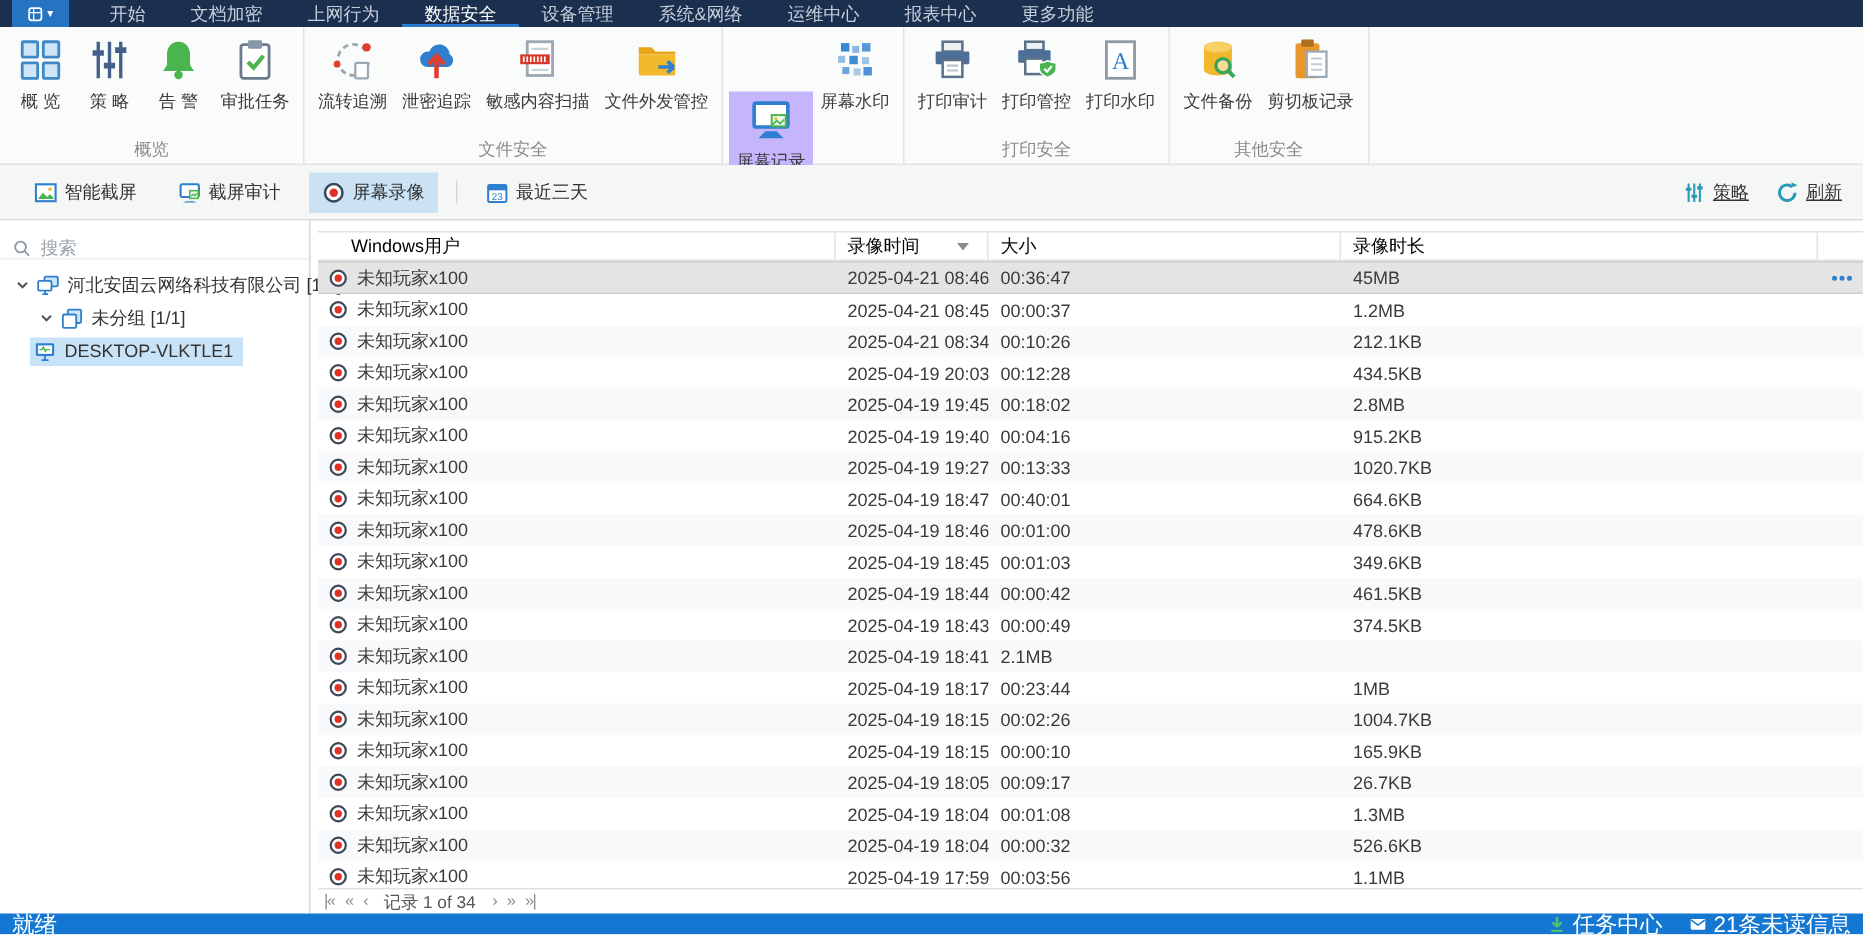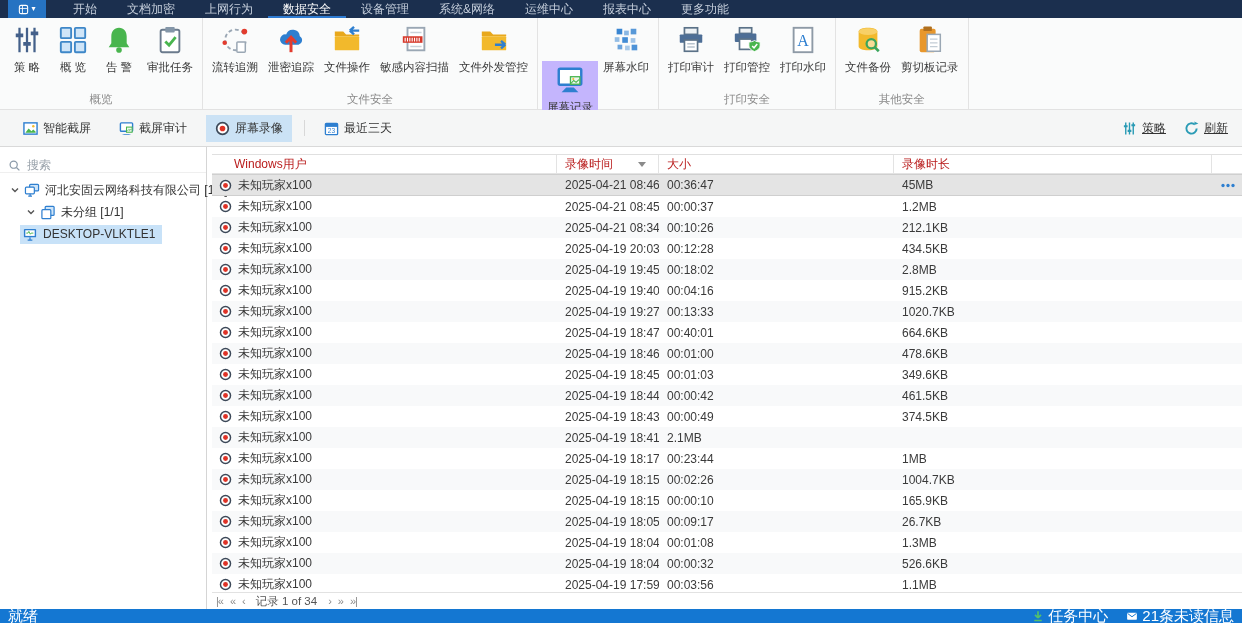--- a/index.html
+++ b/index.html
@@ -46,21 +46,21 @@
   .search-input { border:none; outline:none; flex:1; font:inherit; color:#333; background:transparent; }
   .search-input::placeholder { color:#9aa3ab; }
   .tree { padding-top:6px; }
   .tnode { height:22px; display:flex; align-items:center; cursor:pointer; white-space:nowrap; }
   .tnode .chev { width:14px; height:14px; flex:0 0 auto; display:inline-flex; align-items:center; justify-content:center; }
   .tnode .nbox { display:flex; align-items:center; gap:5px; padding:2px 6px 2px 2px; }
   .tnode .nbox .icon { width:16px; height:15px; }
   .tnode.sel .nbox { background:#c8e2f8; }
 
   .content { flex:1 1 auto; display:flex; flex-direction:column; min-width:0; padding-left:5px; }
-  .grid-head { margin-top:7px; height:20px; display:grid; grid-template-columns:345px 102px 235px 1fr 30px; border-top:1px solid #e0e0e0; border-bottom:1px solid #e3e3e3; color:#b91c1c; flex:0 0 auto; }
+  .grid-head { margin-top:7px; height:20px; display:grid; grid-template-columns:345px 102px 235px 1fr 30px; border-top:1px solid #e0e0e0; border-bottom:1px solid #e3e3e3; color:#000000; flex:0 0 auto; }
   .hcell { display:flex; align-items:center; border-right:1px solid #e3e3e3; padding:0 8px; overflow:hidden; }
   .hcell.c0 { padding-left:22px; }
   .hcell.c4 { border-right:none; }
   .hcell .sort { margin-left:auto; width:0; height:0; border-left:4px solid transparent; border-right:4px solid transparent; border-top:5px solid #8a8a8a; margin-right:4px; }
   .rows { flex:1 1 auto; overflow:hidden; }
   .trow { height:21px; display:grid; grid-template-columns:345px 102px 235px 1fr 30px; align-items:center; cursor:default; }
   .trow:nth-child(odd) { background:#f8f9fa; }
   .trow.sel { background:#e4e4e4; border-top:1px solid #cfcfcf; border-bottom:1px solid #cfcfcf; height:22px; }
   .tcell { padding:0 8px; overflow:hidden; white-space:nowrap; color:#3a3a3a; }
   .tcell.user { display:flex; align-items:center; gap:6px; padding-left:7px; }
@@ -123,42 +123,42 @@
         </div>
       </div>
   </div>
 
   <div class="ribbon" id="ribbon">
       <div class="rgroup">
         <div class="rgroup-items">
           <div class="ritem">
             <span class="icon">
               <svg viewBox="0 0 32 32">
-                <path d="M8 3v26M16 3v26M24 3v26" stroke="#44608a" stroke-width="2.4"></path>
-                <path d="M4 11h8M12 20h8M20 9h8" stroke="#44608a" stroke-width="4"></path>
-              </svg>
-            </span>
-            <span class="rlabel">策 略</span>
-          </div>
-          <div class="ritem">
-            <span class="icon">
-              <svg viewBox="0 0 32 32">
                 <g fill="#cfe5f8" stroke="#3e87c8" stroke-width="2">
                   <rect x="3" y="3" width="11" height="11" rx="1"></rect>
                   <rect x="18" y="3" width="11" height="11" rx="1"></rect>
                   <rect x="3" y="18" width="11" height="11" rx="1"></rect>
                   <rect x="18" y="18" width="11" height="11" rx="1"></rect>
                 </g>
               </svg>
             </span>
             <span class="rlabel">概 览</span>
           </div>
           <div class="ritem">
             <span class="icon">
               <svg viewBox="0 0 32 32">
+                <path d="M8 3v26M16 3v26M24 3v26" stroke="#44608a" stroke-width="2.4"></path>
+                <path d="M4 11h8M12 20h8M20 9h8" stroke="#44608a" stroke-width="4"></path>
+              </svg>
+            </span>
+            <span class="rlabel">策 略</span>
+          </div>
+          <div class="ritem">
+            <span class="icon">
+              <svg viewBox="0 0 32 32">
                 <path d="M16 3c-5.2 0-8.2 4.2-8.2 9.3v7.2L5 23.8h22l-2.8-4.3v-7.2C24.2 7.2 21.2 3 16 3z" fill="#49b54e"></path>
                 <circle cx="16" cy="26.6" r="3" fill="#49b54e"></circle>
               </svg>
             </span>
             <span class="rlabel">告 警</span>
           </div>
           <div class="ritem">
             <span class="icon">
               <svg viewBox="0 0 32 32">
                 <rect x="6" y="5" width="20" height="24" rx="2" fill="#fff" stroke="#6b7b8d" stroke-width="2"></rect>
@@ -186,30 +186,20 @@
           </div>
           <div class="ritem">
             <span class="icon">
               <svg viewBox="0 0 32 32">
                 <path d="M10 21a5.5 5.5 0 1 1 .8-10.9A7.5 7.5 0 0 1 25.4 12 4.9 4.9 0 0 1 24 21z" fill="#2e7fd0"></path>
                 <path d="M16 29V14" stroke="#e23c2e" stroke-width="3.2"></path>
                 <path d="M10.5 19L16 13l5.5 6" fill="none" stroke="#e23c2e" stroke-width="3.2"></path>
               </svg>
             </span>
             <span class="rlabel">泄密追踪</span>
-          </div>
-          <div class="ritem">
-            <span class="icon">
-              <svg viewBox="0 0 32 32">
-                <path d="M3 10V7h9l3 3h14v2H3z" fill="#e8a81c"></path>
-                <rect x="3" y="12" width="26" height="15" rx="1" fill="#f2b92c"></rect>
-                <path d="M29 6h-10m0 0l4.5-4M19 6l4.5 4" stroke="#2e7fd0" stroke-width="2.6" fill="none"></path>
-              </svg>
-            </span>
-            <span class="rlabel">文件操作</span>
           </div>
           <div class="ritem">
             <span class="icon">
               <svg viewBox="0 0 32 32">
                 <rect x="8" y="3" width="18" height="24" fill="#fff" stroke="#9aa7b4" stroke-width="2"></rect>
                 <path d="M11 8h12M11 23h12" stroke="#c9d2da" stroke-width="1.6"></path>
                 <rect x="3" y="12" width="21" height="7" fill="#d6382a"></rect>
                 <path d="M5.5 13.5v4M8 13.5v4M10.5 13.5v4M13 13.5v4M15.5 13.5v4M18 13.5v4M20.5 13.5v4" stroke="#fff" stroke-width="1.2"></path>
               </svg>
             </span>

